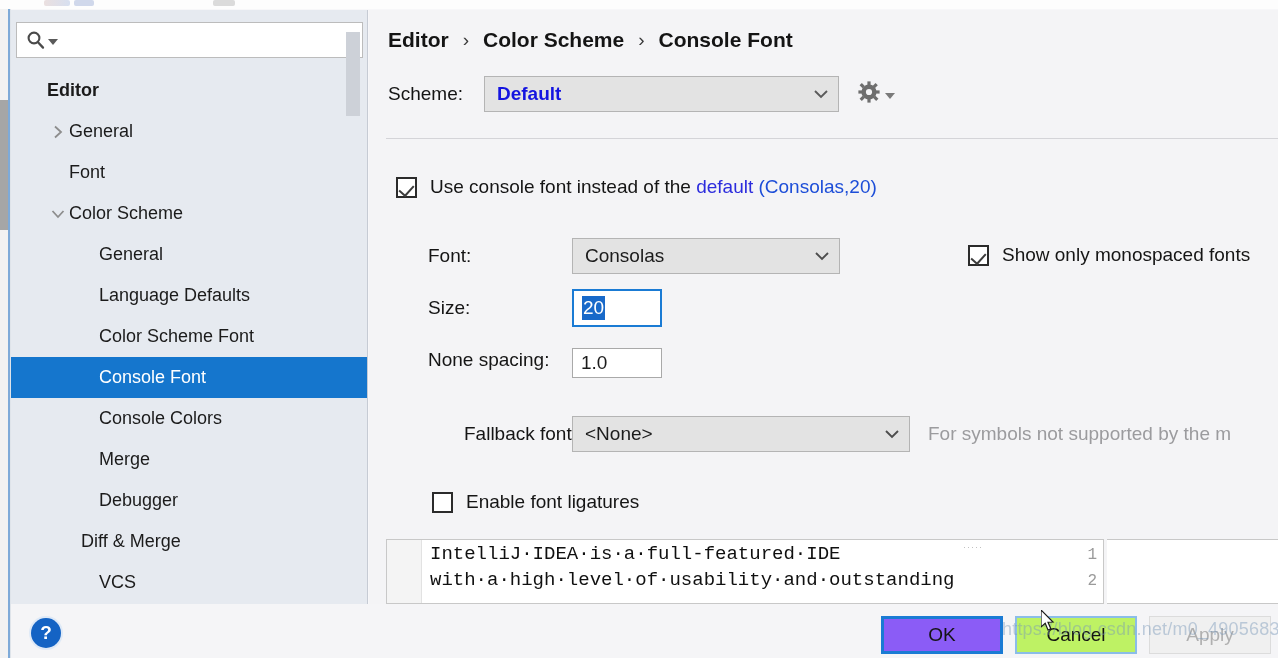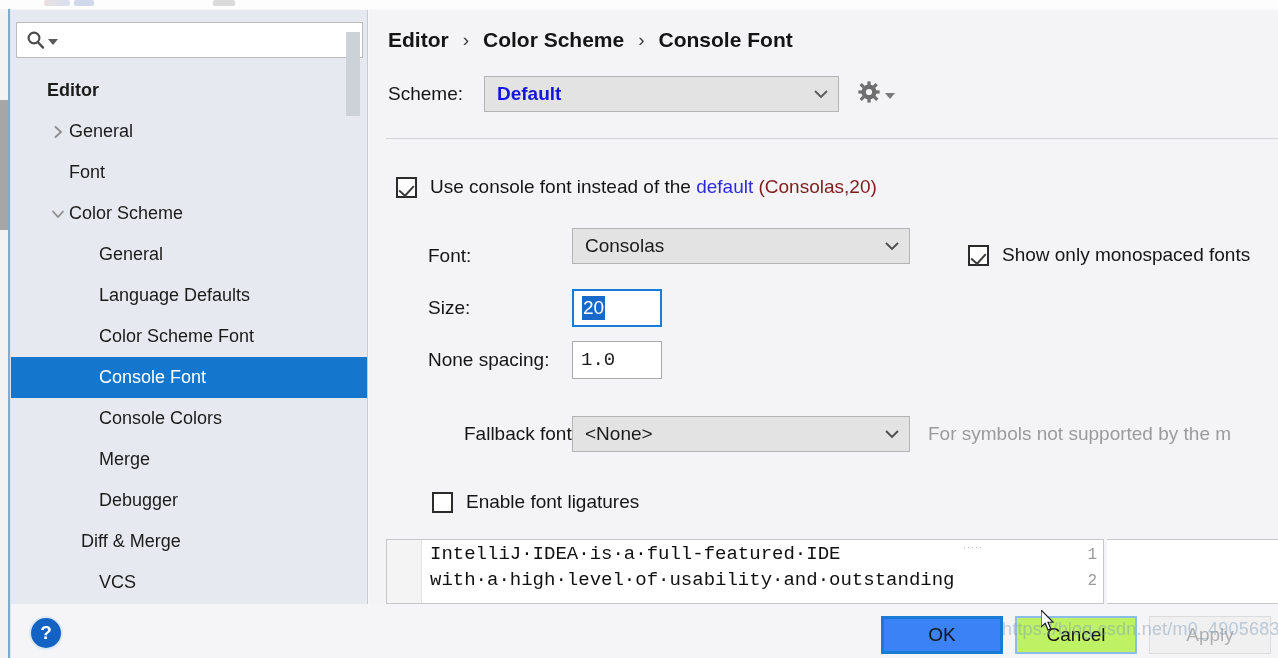--- a/index.html
+++ b/index.html
@@ -165,47 +165,47 @@
     content: ""; position: absolute;
     left: 4px; top: 3px; width: 7px; height: 12px;
     border: solid #3c3c3c; border-width: 0 2px 2px 0;
     transform: rotate(42deg);
   }
   .crow { display: flex; align-items: center; gap: 13px; }
   .crow .ctxt { font-size: 19px; color: #151515; white-space: nowrap; }
 
   .use-console-row { position: absolute; left: 27px; top: 166px; }
   .use-console-row .link { color: #2b2bdd; }
-  .use-console-row .muted { color: #7f1d1d; }
+  .use-console-row .muted { color: #1d4ed8; }
 
   .form { position: absolute; left: 0; top: 0; }
   .flabel {
     position: absolute; font-size: 19px; color: #151515; white-space: nowrap;
   }
   .f-font   { left: 59px;  top: 235px; }
   .f-size   { left: 59px;  top: 287px; }
   .f-line   { left: 59px;  top: 339px; }
   .f-fall   { left: 59px;  top: 413px; margin-left: 36px; }
 
-  .font-combo { position: absolute; left: 203px; top: 218px; width: 338px; height: 36px; }
+  .font-combo { position: absolute; left: 203px; top: 228px; width: 268px; height: 36px; }
   .fall-combo { position: absolute; left: 203px; top: 406px; width: 338px; height: 36px; }
 
   .txtfield {
     position: absolute; background: #ffffff; border: 1px solid #a9a9a9;
     font-size: 19px; color: #1b1b1b;
     display: flex; align-items: center; padding-left: 8px;
   }
   .size-field {
     left: 203px; top: 279px; width: 90px; height: 38px;
     border: 2px solid #1a7bd4;
   }
   .size-sel {
     background: #1869c9; color: #ffffff; padding: 1px 1px;
   }
-  .line-field { left: 203px; top: 331px; width: 90px; height: 38px; font-family: Liberation Mono, monospace; }
+  .line-field { left: 203px; top: 338px; width: 90px; height: 30px; }
 
   .mono-row { position: absolute; left: 563px; top: 234px; padding-left: 36px; }
   .fall-hint {
     position: absolute; left: 559px; top: 413px;
     font-size: 19px; color: #9b9b9e; white-space: nowrap;
   }
   .lig-row { position: absolute; left: 63px; top: 481px; }
 
   
   .preview {
@@ -260,21 +260,21 @@
     position: absolute; right: 7px; top: 12px;
     display: flex; align-items: center; gap: 12px;
   }
   .btn {
     height: 38px; min-width: 122px;
     display: flex; align-items: center; justify-content: center;
     font-size: 19px; color: #141414;
     background: #e6e6e6; border: 1px solid #bdbdbd;
   }
   .btn.primary {
-    border: 3px solid #1a7bd4; background: #3b82f6;
+    border: 3px solid #1a7bd4; background: #8b5cf6;
   }
   .btn.hover {
     border: 2px solid #8bbde8; background: #bef264;
   }
   .btn.disabled { color: #b0b0b0; background: #f0f0f0; border-color: #dcdcdc; }
 
   .watermark {
     position: absolute; left: 1002px; top: 619px;
     font-size: 18px; color: rgba(120,150,185,.45);
     white-space: nowrap; letter-spacing: .2px;

